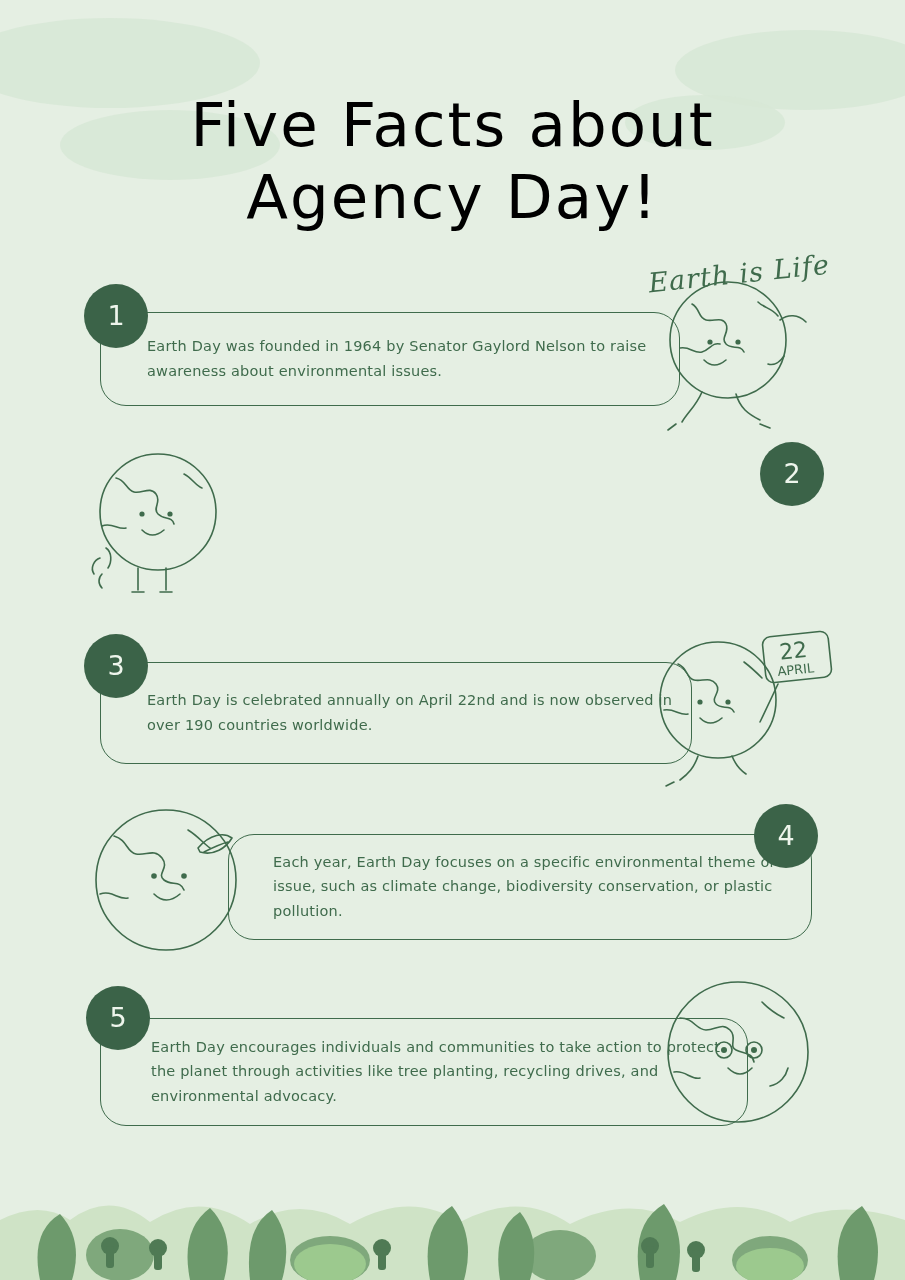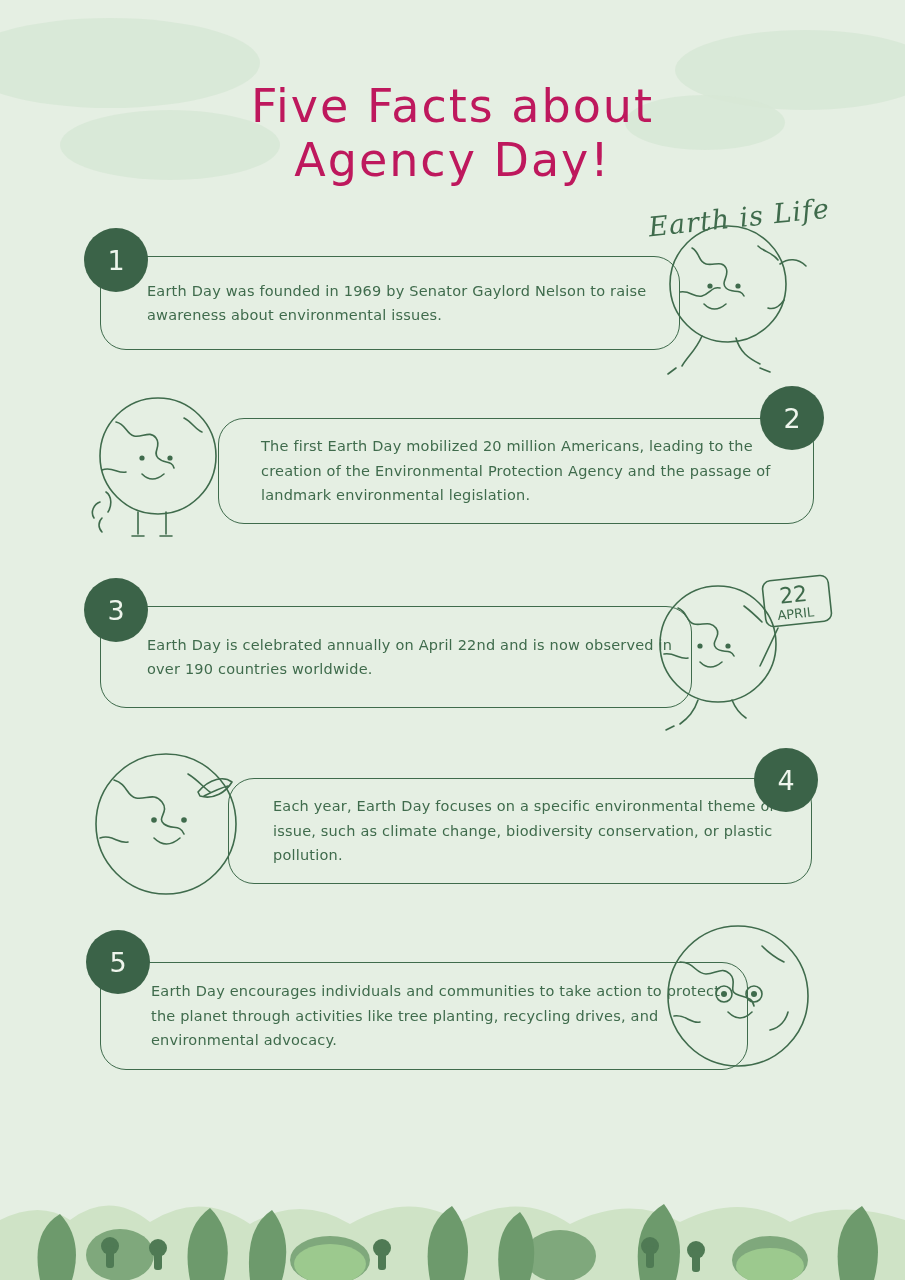--- a/index.html
+++ b/index.html
@@ -28,24 +28,24 @@
     opacity: .85;
   }
   .c1 { width: 300px; height: 90px; left: -40px; top: 18px; }
   .c2 { width: 220px; height: 70px; left: 60px; top: 110px; }
   .c3 { width: 260px; height: 80px; right: -30px; top: 30px; }
   .c4 { width: 160px; height: 55px; right: 120px; top: 95px; }
 
   .title {
     position: relative;
     text-align: center;
-    color: #be185d;
+    color: #000000;
     font-family: "DejaVu Sans", sans-serif;
     font-weight: normal;
-    font-size: 46px;
+    font-size: 61px;
     line-height: 1.18;
     letter-spacing: 2px;
     padding-top: 48px;
     z-index: 3;
   }
   .title span { display: block; }
 
   .facts {
     position: relative;
     z-index: 4;
@@ -144,21 +144,21 @@
     <span>Agency Day!</span>
   </h1>
 
   <div class="facts">
 
     <div class="fact f1">
       <div class="badge">
         <span>1</span>
       </div>
       <div class="bubble">
-        <p>Earth Day was founded in 1969 by Senator Gaylord Nelson to raise awareness about environmental issues.</p>
+        <p>Earth Day was founded in 1964 by Senator Gaylord Nelson to raise awareness about environmental issues.</p>
       </div>
       <div class="script-label" style="left:648px; top:-16px; transform:rotate(-6deg);">Earth is Life</div>
       <div class="earth">
         <svg width="190" height="180" viewBox="0 0 190 180">
           <g fill="none" stroke="#3f6b4c" stroke-width="1.6" stroke-linecap="round" stroke-linejoin="round">
             <circle cx="88" cy="72" r="58"></circle>
             <path d="M52 36c8 4 6 14 14 16s16-4 20 4-6 14 0 20 14 0 18 8"></path>
             <path d="M40 80c10-2 14 6 22 4s10-10 18-8"></path>
             <path d="M118 34c6 6 14 6 20 14"></path>
             <path d="M128 96c6 2 12-2 16-8"></path>
@@ -169,23 +169,20 @@
             <path d="M36 156l-8 6M120 156l10 4"></path>
             <path d="M140 52c8-6 18-6 26 2"></path>
           </g>
         </svg>
       </div>
     </div>
 
     <div class="fact f2">
       <div class="badge">
         <span>2</span>
-      </div>
-      <div class="bubble">
-        <p>The first Earth Day mobilized 20 million Americans, leading to the creation of the Environmental Protection Agency and the passage of landmark environmental legislation.</p>
       </div>
       <div class="earth">
         <svg width="180" height="180" viewBox="0 0 180 180">
           <g fill="none" stroke="#3f6b4c" stroke-width="1.6" stroke-linecap="round" stroke-linejoin="round">
             <circle cx="86" cy="78" r="58"></circle>
             <path d="M44 44c10 2 10 12 18 14s16-6 22 2-4 14 2 20 14 2 16 10"></path>
             <path d="M30 92c10-4 16 4 24 2"></path>
             <path d="M112 40c8 4 12 12 18 14"></path>
             <path d="M70 96q10 10 22 0"></path>
             <circle cx="70" cy="80" r="2.6" fill="#3f6b4c" stroke="none"></circle>

